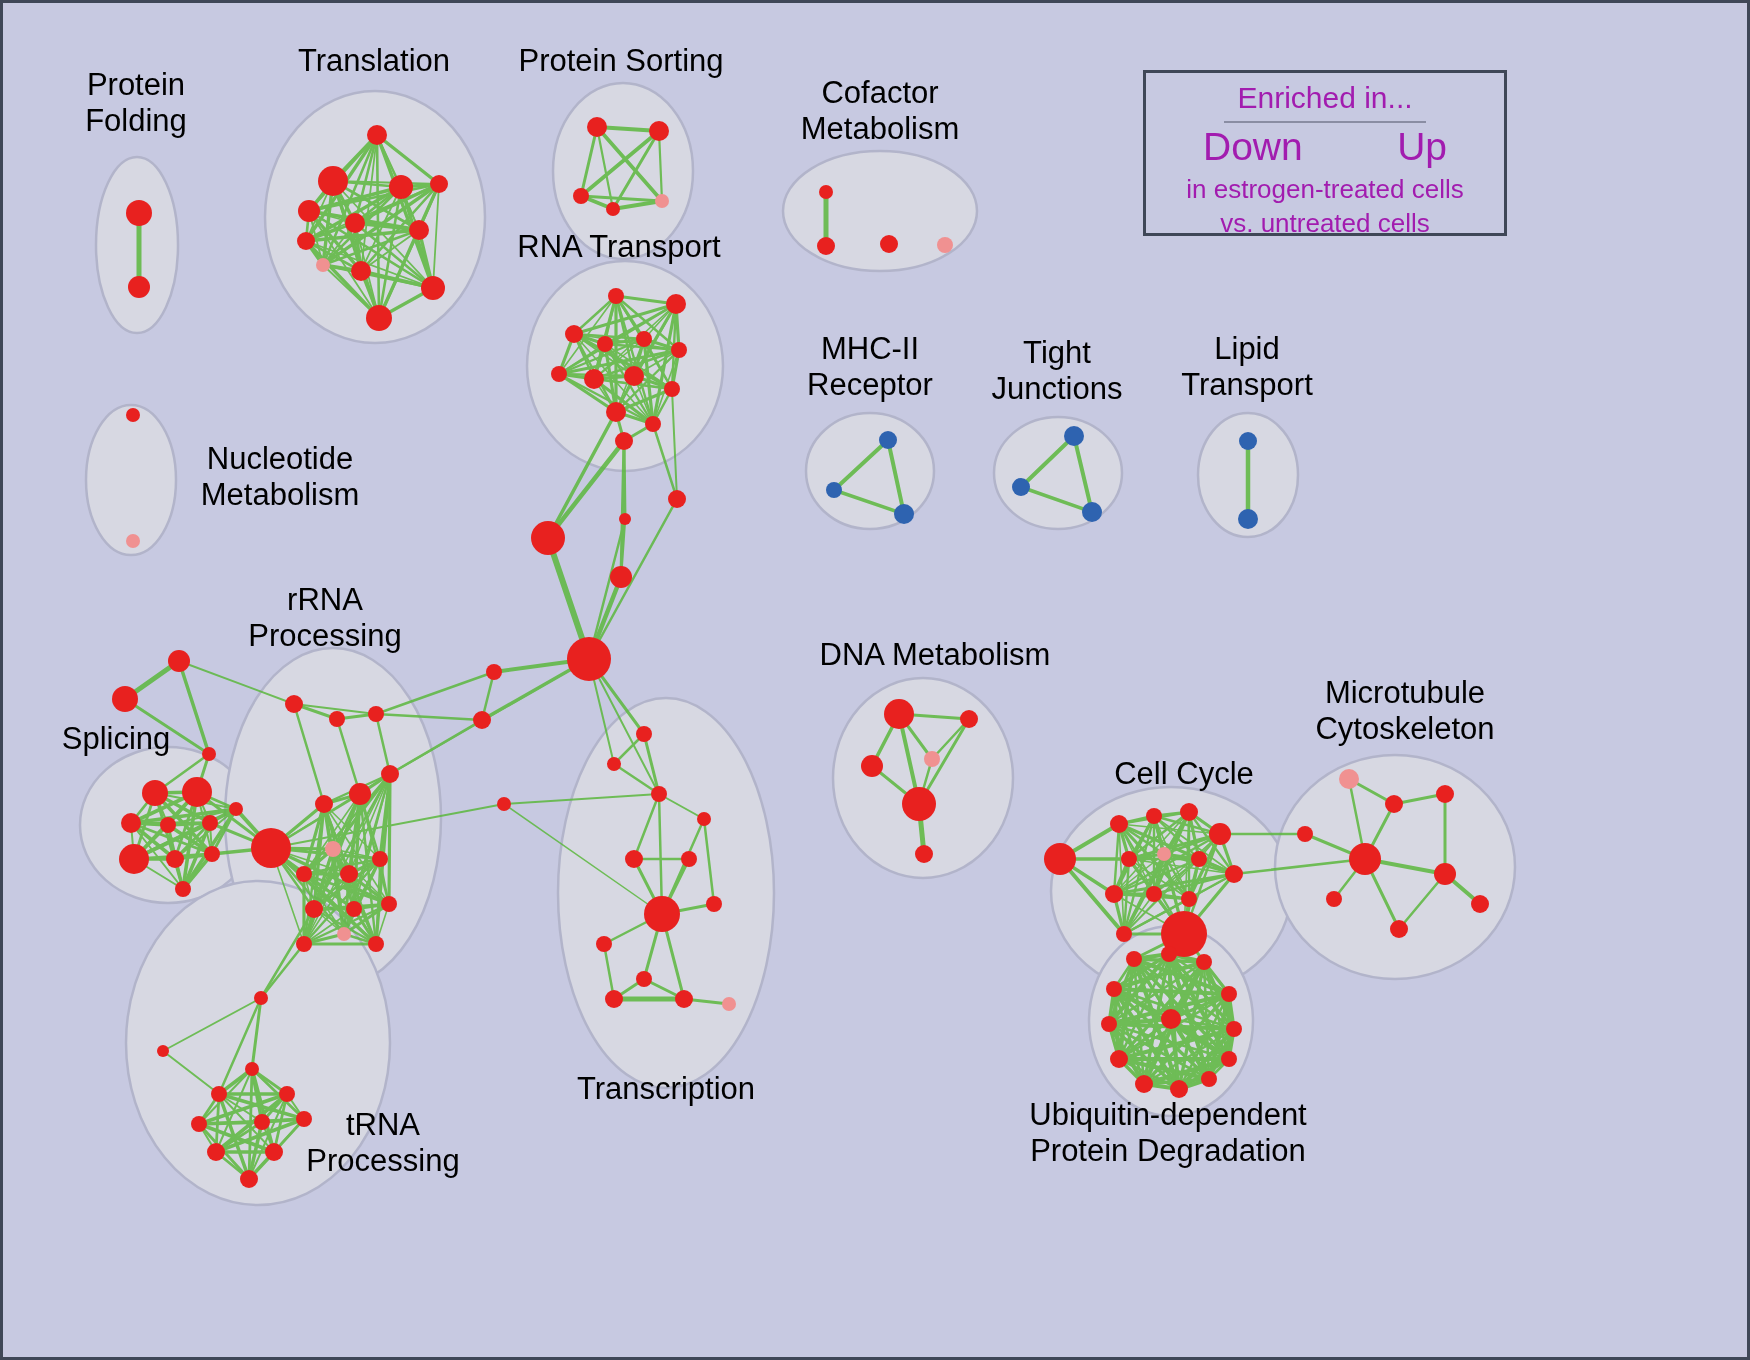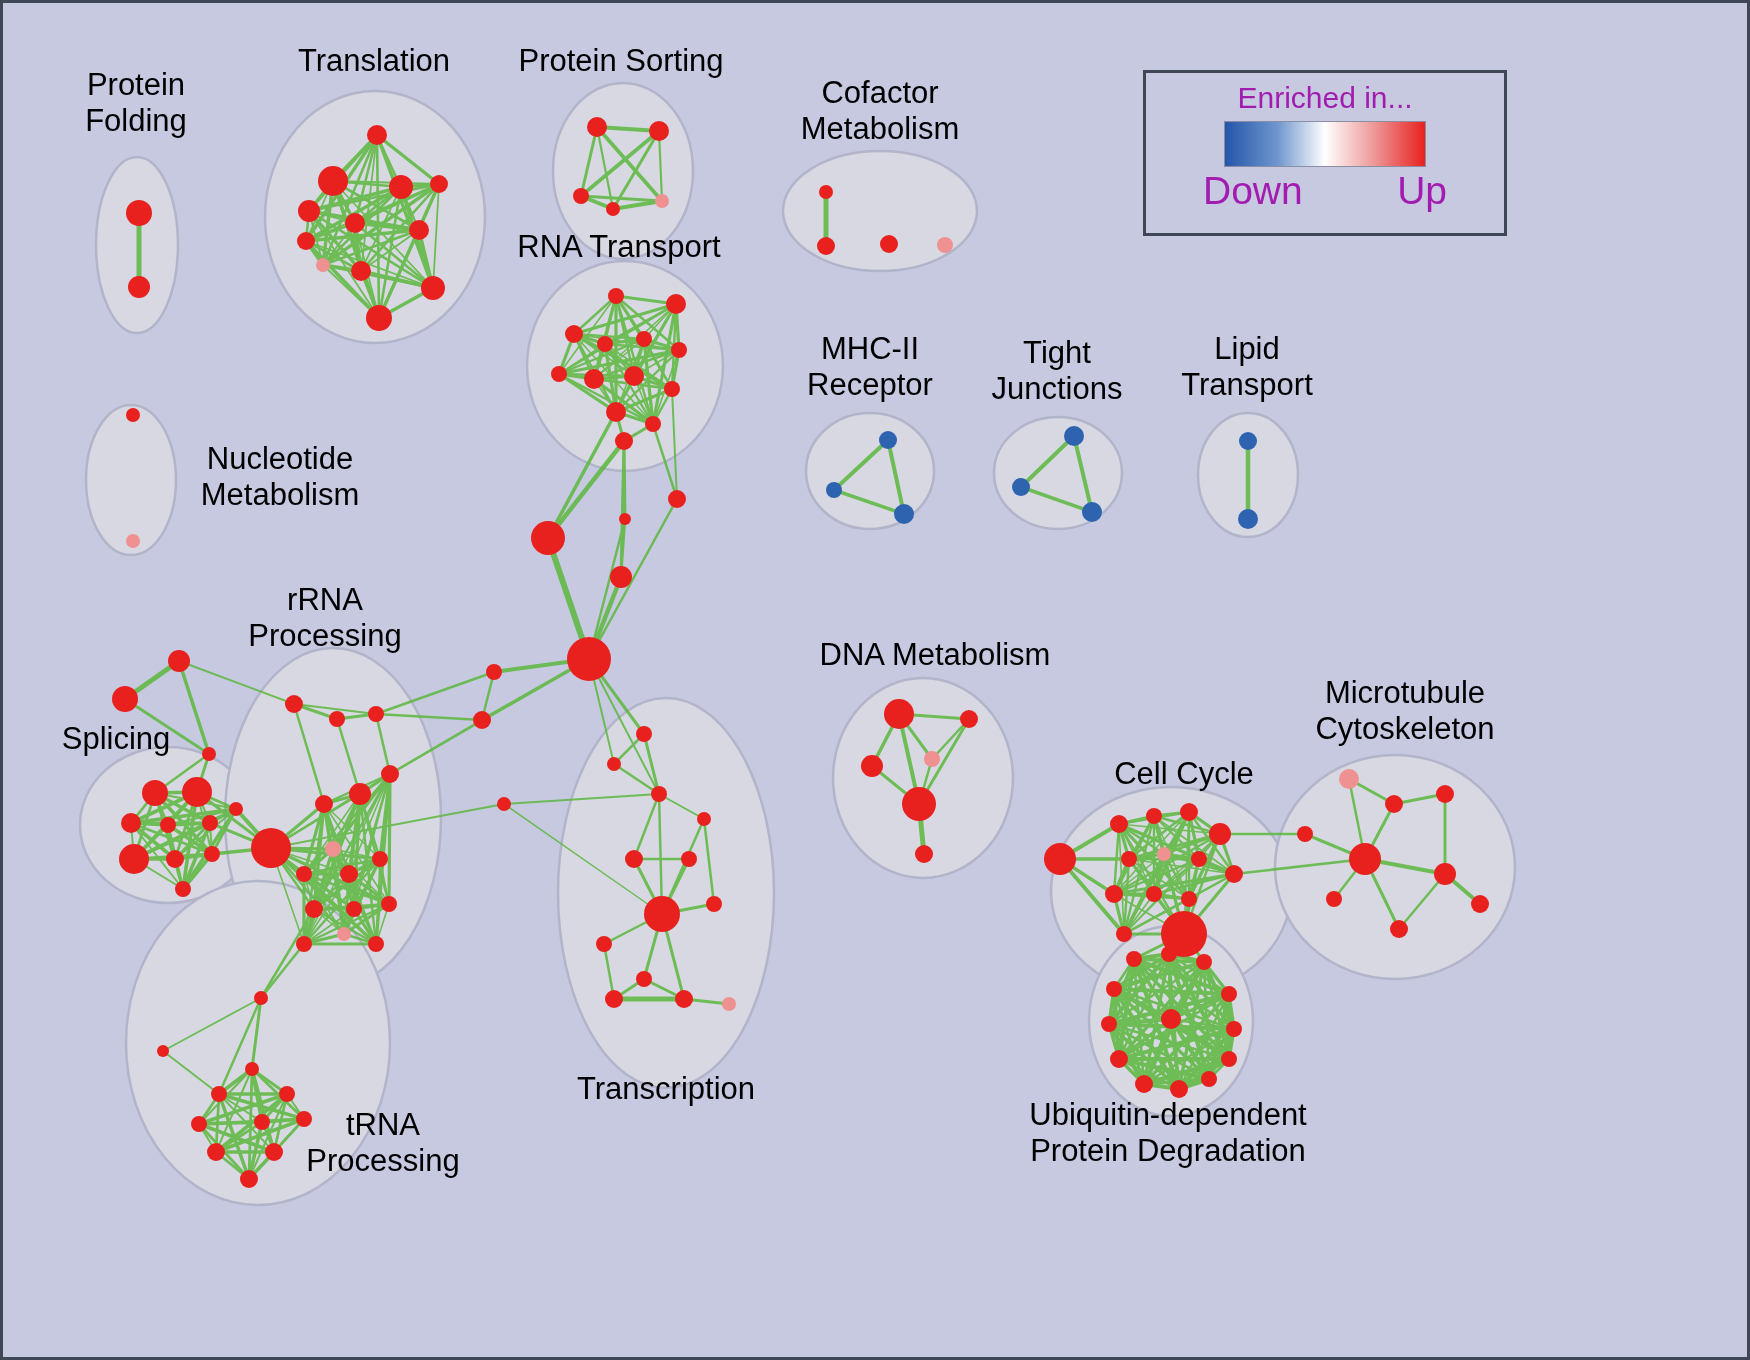--- a/index.html
+++ b/index.html
@@ -809,14 +809,18 @@
       <text x="1165" y="1122" class="cluster-label"><tspan x="1165" dy="0">Ubiquitin-dependent</tspan><tspan x="1165" dy="36">Protein Degradation</tspan></text>
     </svg>
 
   <div class="legend">
     <div class="legend-title">Enriched in...</div>
     <div class="legend-bar" id="legend-bar" style="background: linear-gradient(to right, rgb(36, 86, 170) 0%, rgb(110, 149, 205) 26%, rgb(255, 255, 255) 50%, rgb(238, 154, 154) 74%, rgb(232, 33, 31) 100%);"></div>
     <div class="legend-scale">
       <span>Down</span>
       <span>Up</span>
     </div>
+    <div class="legend-caption">
+      <div>in estrogen-treated cells</div>
+      <div>vs. untreated cells</div>
+    </div>
   </div>
 </div>
 
 </body></html>

